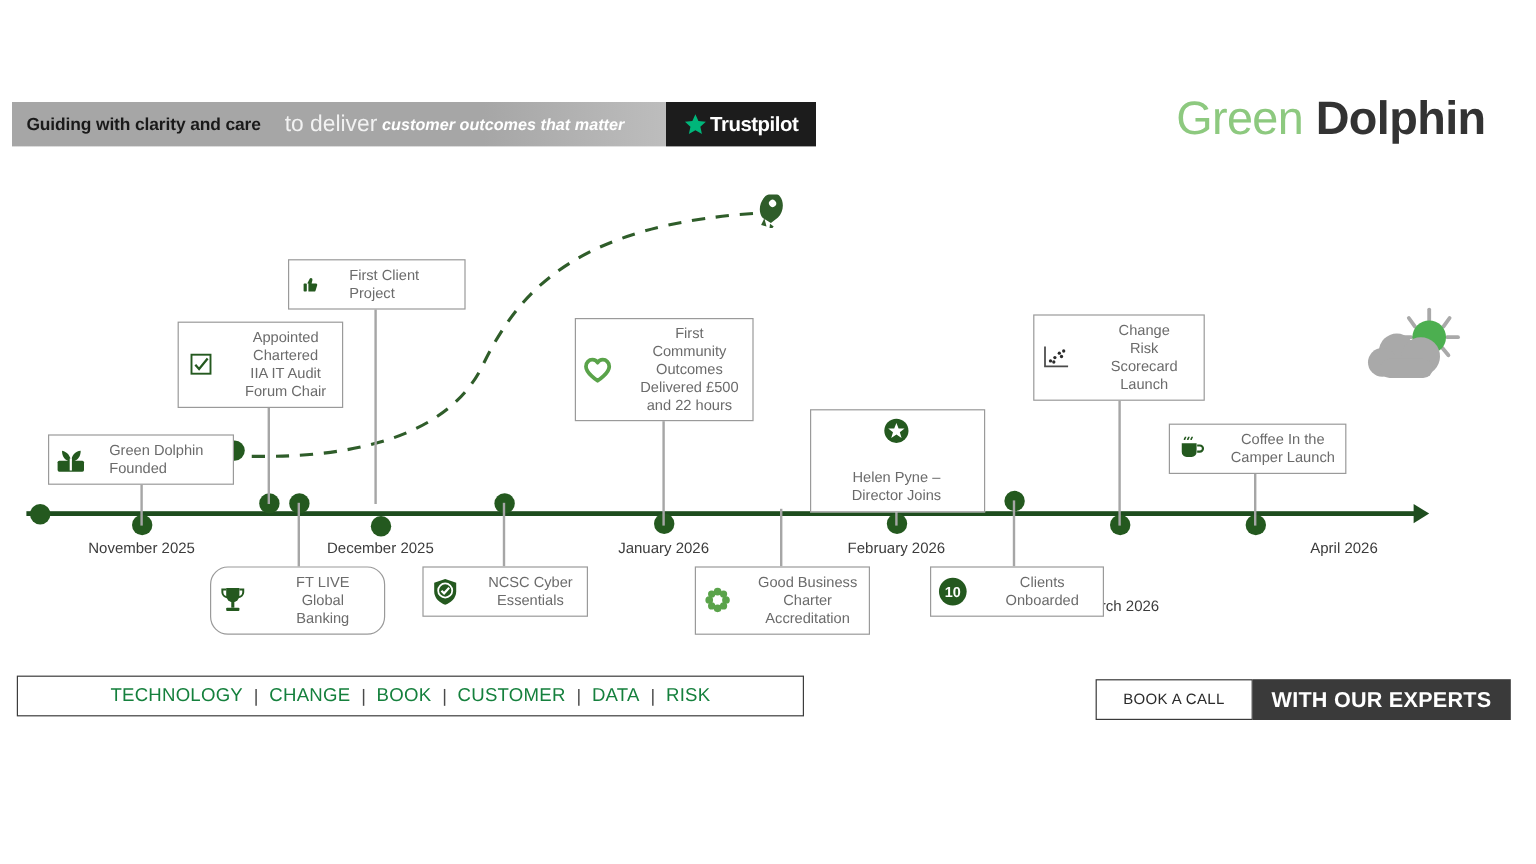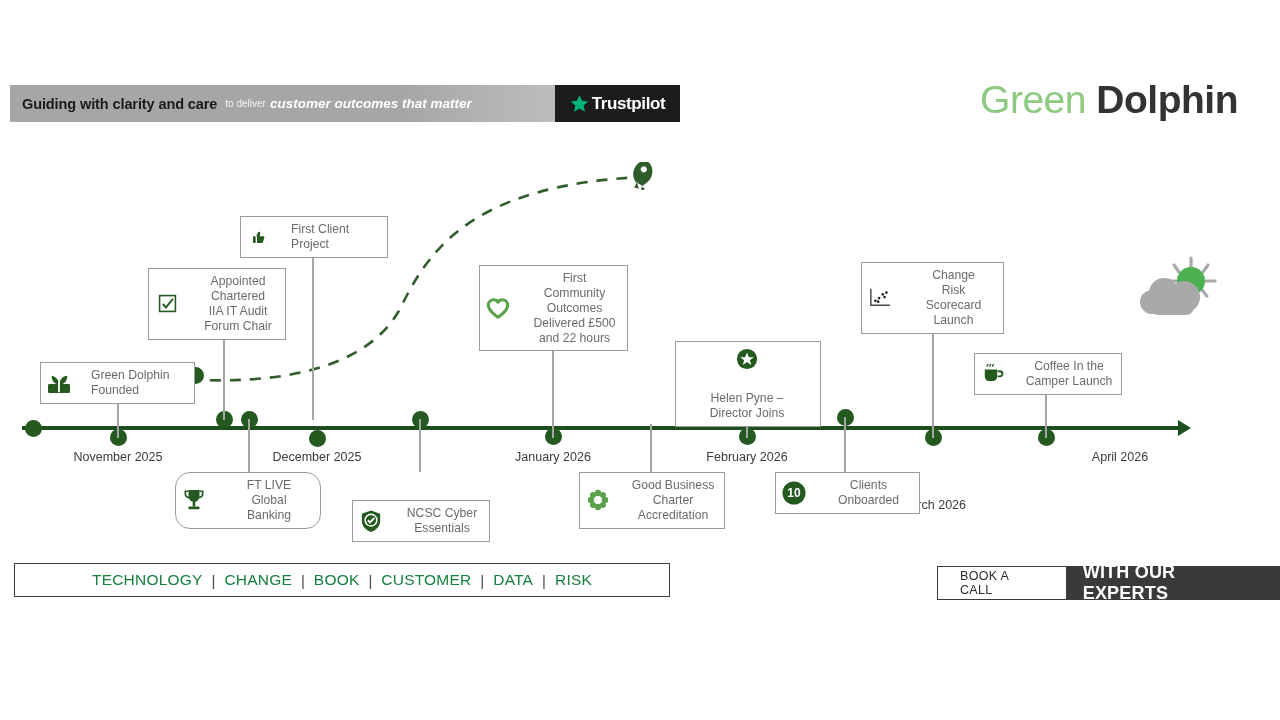--- a/index.html
+++ b/index.html
@@ -22,21 +22,21 @@
     flex: 1 1 auto;
     background: linear-gradient(to right, #a6a6a6 0%, #a6a6a6 72%, #bdbdbd 100%);
     display: flex; align-items: center;
     padding-left: 12px;
     white-space: nowrap;
     overflow: hidden;
   }
   .strap-bold {
     font-size: 14.5px; font-weight: bold; color: #1a1a1a; letter-spacing: -0.1px;
   }
-  .strap-mid { font-size: 10px; color: #f2f2f2; margin-left: 8px; }
+  .strap-mid { font-size: 19px; color: #f2f2f2; margin-left: 20px; }
   .strap-ital { font-size: 13.5px; color: #ffffff; font-weight: bold; font-style: italic; margin-left: 4px; }
   .trustpilot {
     width: 125px; background: #1c1c1c;
     display: flex; align-items: center; justify-content: center; gap: 3px;
   }
   .tp-name { color: #ffffff; font-size: 17px; font-weight: bold; letter-spacing: -0.4px; }
 
   
   #brand {
     position: absolute; right: 42px; top: 78px;
@@ -101,21 +101,21 @@
   .cat { font-size: 15.5px; font-weight: normal; color: #15803d; letter-spacing: 0.2px; }
   .catsep { font-size: 15px; color: #4a4a4a; margin: 0 9px; }
 
   #cta {
     position: absolute; left: 913px; top: 566px;
     height: 34px; display: flex; align-items: stretch;
   }
   #cta-left {
     border: 1px solid #3a3a3a; background: #fff;
     display: flex; align-items: center; justify-content: center;
-    padding: 0 22px; font-size: 12.5px; color: #2b2b2b; letter-spacing: 0.3px; margin-left: 24px;
+    padding: 0 22px; font-size: 12.5px; color: #2b2b2b; letter-spacing: 0.3px;
   }
   #cta-right {
     background: #3a3a3a; color: #fff;
     display: flex; align-items: center; justify-content: center;
     padding: 0 16px; font-size: 18px; font-weight: bold; letter-spacing: 0.2px;
   }
 </style>
 </head>
 <body>
 
@@ -296,21 +296,21 @@
         <path d="M18 3.5 H21.5 V6 A4.5 4.5 0 0 1 17.2 10.4" fill="none" stroke="#24591f" stroke-width="1.8"></path>
         <rect x="10.6" y="14" width="2.8" height="6" fill="#24591f"></rect>
         <rect x="6" y="20" width="12" height="3" rx="0.8" fill="#24591f"></rect>
           </svg>
         </span>
         <span class="txt">FT LIVE
 Global
 Banking</span>
       </div>
       <div class="tl-stem" style="left: 419px; top: 419px; height: 53px;"></div>
-      <div class="card" style="left: 352px; top: 500px; width: 138px; min-height: 33px;">
+      <div class="card" style="left: 352px; top: 472px; width: 138px; min-height: 33px;">
         <span class="ico">
           <svg width="22" height="24" viewBox="0 0 24 26">
         <path d="M12 1.5 L22 5 V13 C22 19 17 23.5 12 25 C7 23.5 2 19 2 13 V5 Z" fill="#24591f"></path>
         <circle cx="12" cy="12" r="6.4" fill="none" stroke="#fff" stroke-width="1.6"></circle>
         <path d="M8.6 12.2 L11 14.6 L15.6 9.6" fill="none" stroke="#fff" stroke-width="2"></path>
           </svg>
         </span>
         <span class="txt">NCSC Cyber
 Essentials</span>
       </div>

